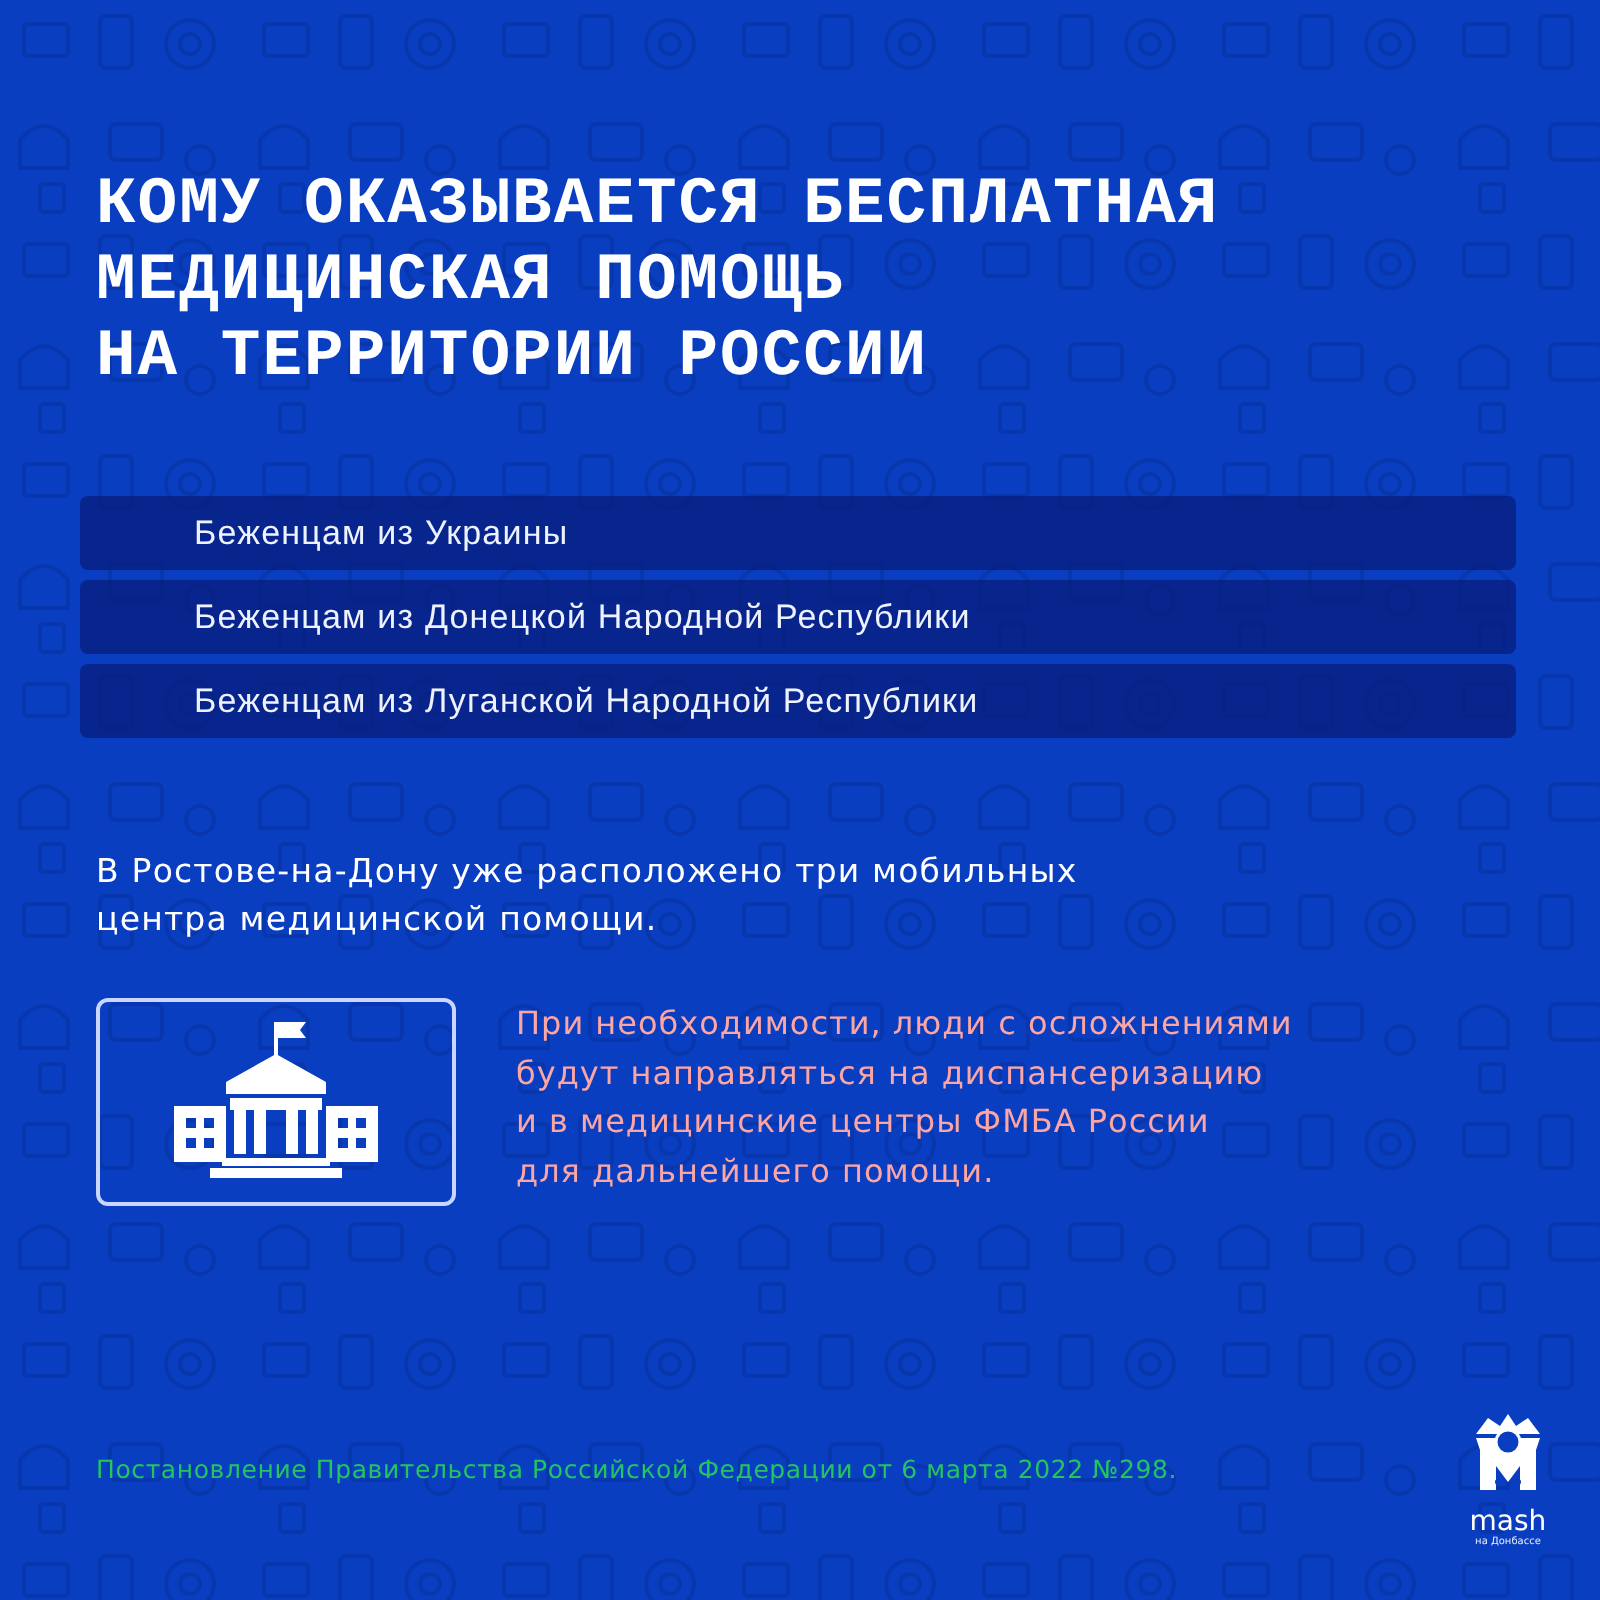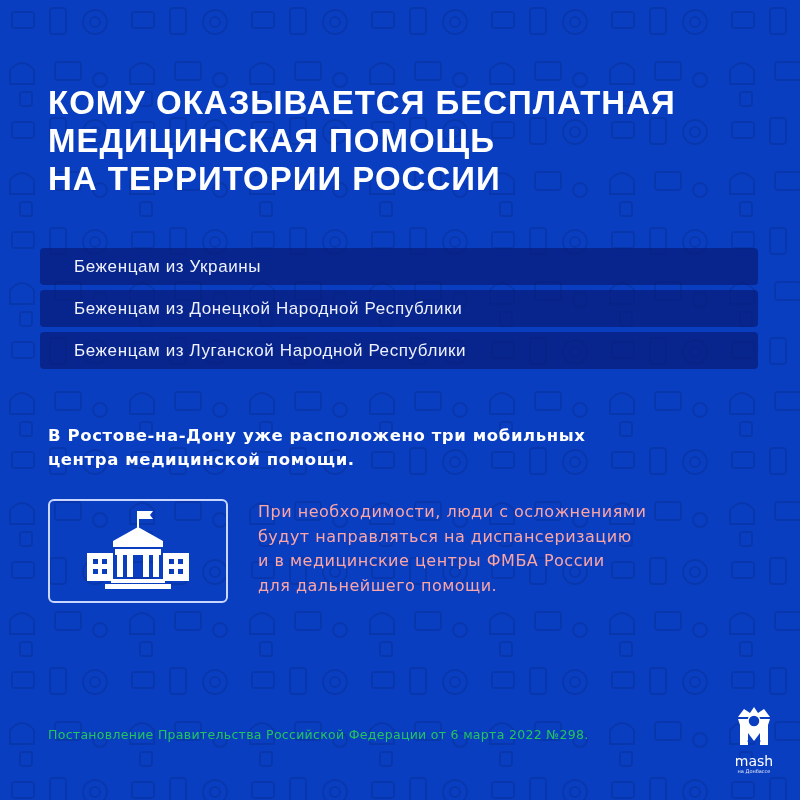--- a/index.html
+++ b/index.html
@@ -6,36 +6,36 @@
     body {
       width: 800px; height: 800px; overflow: hidden; position: relative;
       background: #0a3ec0;
       font-family: "DejaVu Sans", sans-serif;
       color: #ffffff;
     }
     .bg-pattern { position: absolute; inset: 0; z-index: 0; opacity: 0.35; }
     .layer { position: absolute; z-index: 1; }
     .title {
       left: 48px; top: 84px; width: 700px;
-      font-family: Liberation Sans, sans-serif; font-weight: bold;
+      font-family: Liberation Mono, monospace; font-weight: bold;
       font-size: 33px; line-height: 38px; letter-spacing: 1px;
       text-transform: uppercase;
     }
     .title div { white-space: nowrap; }
     .list { left: 40px; top: 248px; width: 718px; }
     .list-item {
       height: 37px; margin-bottom: 5px; border-radius: 4px;
       background: rgba(8, 28, 120, 0.72);
-      display: flex; align-items: center; padding-left: 34px;
+      display: flex; align-items: center; padding-left: 57px;
       font-family: "Liberation Sans", sans-serif; font-size: 17px; letter-spacing: 0.6px;
       color: #eef2ff;
     }
     .highlight {
       left: 48px; top: 424px; width: 680px;
-      font-family: "DejaVu Sans", sans-serif; font-weight: bold;
+      font-family: "DejaVu Sans", sans-serif; font-weight: normal;
       font-size: 16.5px; line-height: 24px; letter-spacing: 0.6px;
     }
     .icon-box {
       left: 48px; top: 499px; width: 180px; height: 104px;
       border: 2px solid #c9d6ff; border-radius: 6px; box-sizing: border-box;
       display: flex; align-items: center; justify-content: center;
     }
     .note {
       left: 258px; top: 500px; width: 520px;
       font-family: "DejaVu Sans", sans-serif; font-size: 16px;

